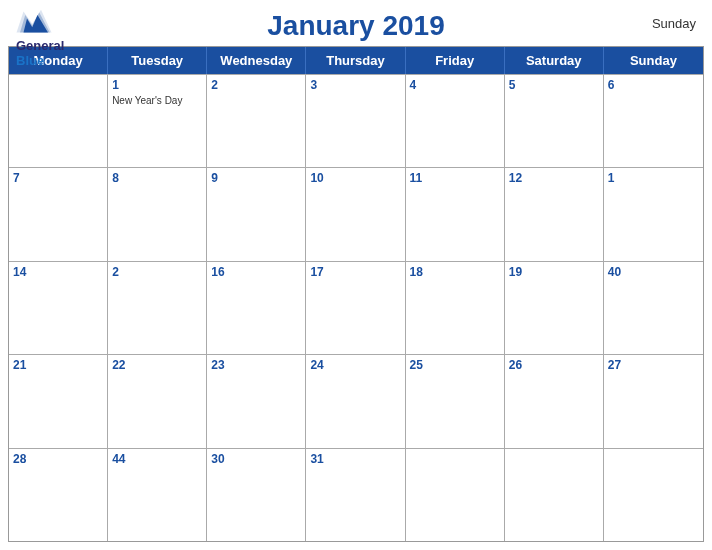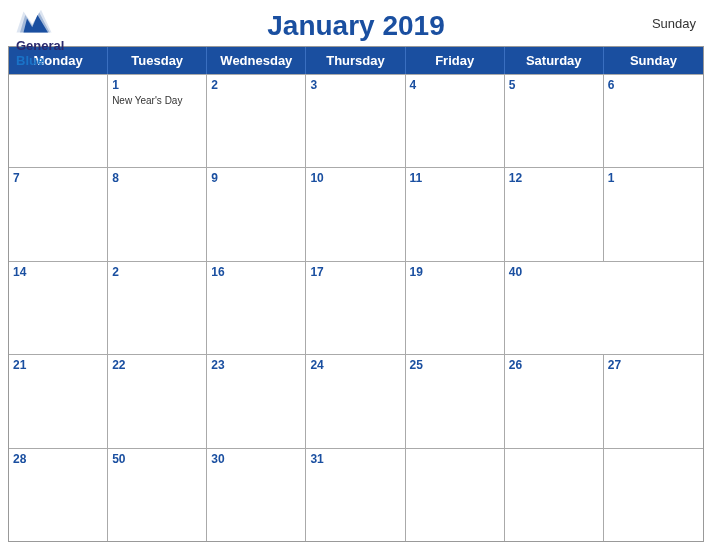--- a/index.html
+++ b/index.html
@@ -194,20 +194,23 @@
         <div class="day-cell">
           <span class="day-number">2</span>
         </div>
         <div class="day-cell">
           <span class="day-number">16</span>
         </div>
         <div class="day-cell">
           <span class="day-number">17</span>
         </div>
         <div class="day-cell">
+          <span class="day-number">18</span>
+        </div>
+        <div class="day-cell">
           <span class="day-number">19</span>
         </div>
         <div class="day-cell">
           <span class="day-number">40</span>
         </div>
       </div>
 
       <div class="week-row">
         <div class="day-cell">
           <span class="day-number">21</span>
@@ -230,21 +233,21 @@
         <div class="day-cell">
           <span class="day-number">27</span>
         </div>
       </div>
 
       <div class="week-row">
         <div class="day-cell">
           <span class="day-number">28</span>
         </div>
         <div class="day-cell">
-          <span class="day-number">50</span>
+          <span class="day-number">44</span>
         </div>
         <div class="day-cell">
           <span class="day-number">30</span>
         </div>
         <div class="day-cell">
           <span class="day-number">31</span>
         </div>
         <div class="day-cell empty"></div>
         <div class="day-cell empty"></div>
         <div class="day-cell empty"></div>

